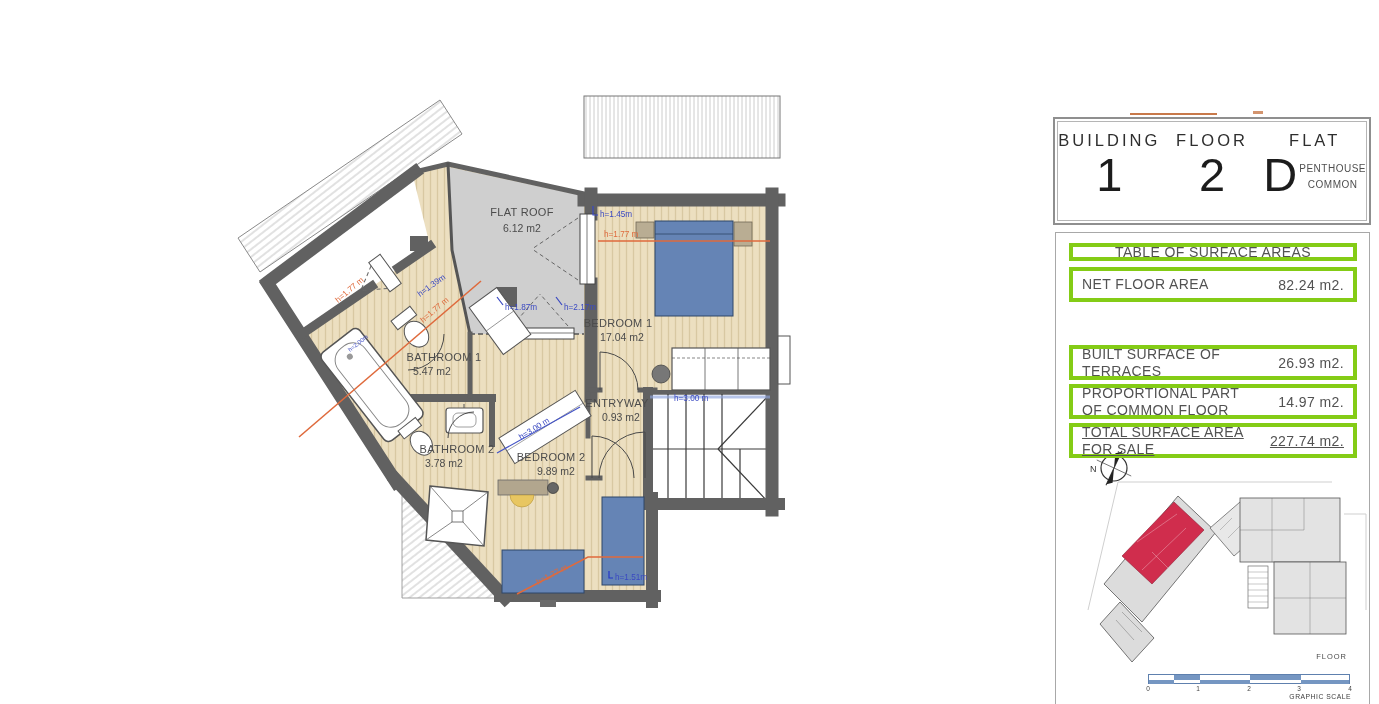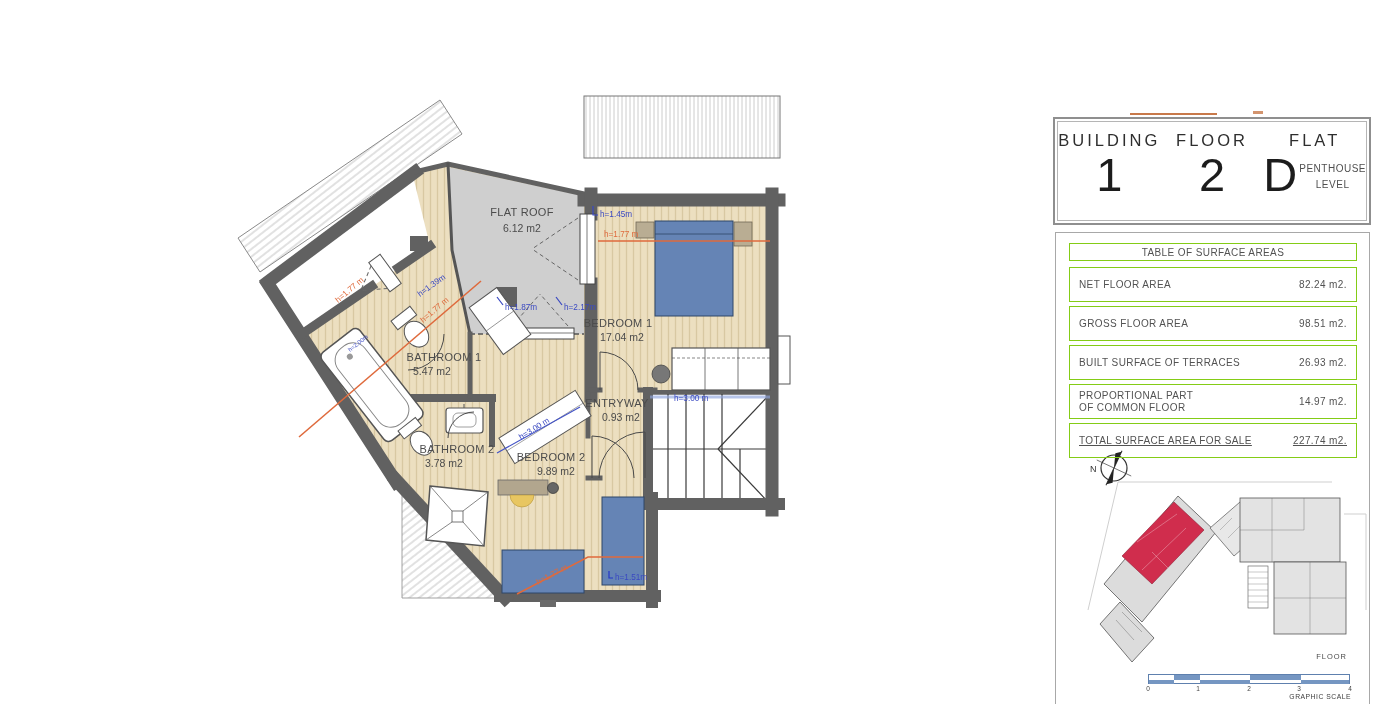--- a/index.html
+++ b/index.html
@@ -11,22 +11,22 @@
   .header-box{left:1053px;top:103px;width:314px;height:104px;border:2px solid #8f8f8f;background:#fff;}
   .header-inner{position:absolute;inset:2px;border:1px solid #b5b5b5;display:flex;}
   .hcell{flex:1;display:flex;flex-direction:column;align-items:center;padding-top:9px;}
   .hlabel{font-size:16.5px;letter-spacing:3px;color:#2e2e2e;}
   .hvalue{font-size:47px;line-height:1.05;color:#1c1c1c;}
   .flat-wrap{display:flex;align-items:flex-end;}
   .flat-note{display:flex;flex-direction:column;align-items:center;margin-left:2px;margin-bottom:6px;}
   .flat-note span{font-size:10px;letter-spacing:.5px;color:#4f4f4f;line-height:1.6;}
   
   .info-panel{left:1055px;top:218px;width:313px;height:484px;border:1px solid #a8a8a8;background:transparent;}
-  .tbox{position:absolute;left:13px;width:288px;border:1px solid #84cc16;box-sizing:border-box;
-        display:flex;align-items:center;color:#525252;font-size:10px;letter-spacing:.4px;}
+  .tbox{position:absolute;left:13px;width:288px;border:4px solid #84cc16;box-sizing:border-box;
+        display:flex;align-items:center;color:#525252;font-size:14px;letter-spacing:.4px;}
   .tbox.title{top:10px;height:18px;justify-content:center;}
   .trow{justify-content:space-between;padding:8px 9px;height:35px;align-items:center;}
   .trow .lbl{line-height:1.2;}
   .trow .val{white-space:nowrap;}
   .floor-caption{right:32px;top:638px;font-size:7.5px;letter-spacing:1px;color:#4a4a4a;}
   
   .scalebar{left:1148px;top:660px;width:202px;height:10px;border:1px solid #5e80ae;background:#fff;box-sizing:border-box;}
   .seg{position:absolute;background:#7596c2;}
   .tick{position:absolute;width:20px;text-align:center;font-size:6.5px;color:#444;top:671px;}
   .scale-caption{right:28px;top:679px;font-size:6.8px;letter-spacing:.5px;color:#3c3c3c;}
@@ -291,36 +291,32 @@
     <div class="hcell">
       <div class="hlabel">FLOOR</div>
       <div class="hvalue">2</div>
     </div>
     <div class="hcell">
       <div class="hlabel">FLAT</div>
       <div class="flat-wrap">
         <div class="hvalue">D</div>
         <div class="flat-note">
           <span>PENTHOUSE</span>
-          <span>LEVEL</span>
+          <span>COMMON</span>
         </div>
       </div>
     </div>
   </div>
 </div>
 
 <div class="abs info-panel">
   <div class="tbox title">TABLE OF SURFACE AREAS</div>
   <div class="tbox trow" style="top:34px;">
     <span class="lbl">NET FLOOR AREA</span>
     <span class="val">82.24 m2.</span>
-  </div>
-  <div class="tbox trow" style="top:73px;">
-    <span class="lbl">GROSS FLOOR AREA</span>
-    <span class="val">98.51 m2.</span>
   </div>
   <div class="tbox trow" style="top:112px;">
     <span class="lbl">BUILT SURFACE OF TERRACES</span>
     <span class="val">26.93 m2.</span>
   </div>
   <div class="tbox trow" style="top:151px;">
     <span class="lbl">
       <span style="display:block">PROPORTIONAL PART</span>
       <span style="display:block">OF COMMON FLOOR</span>
     </span>

